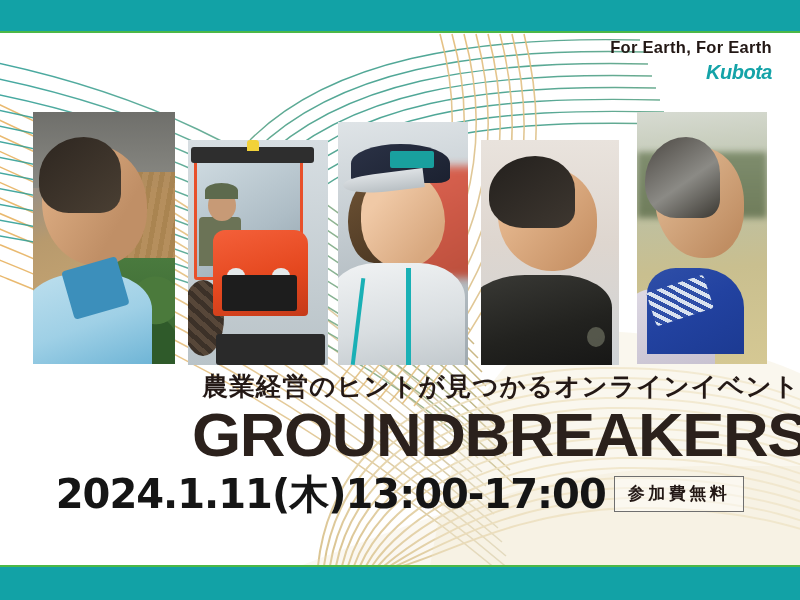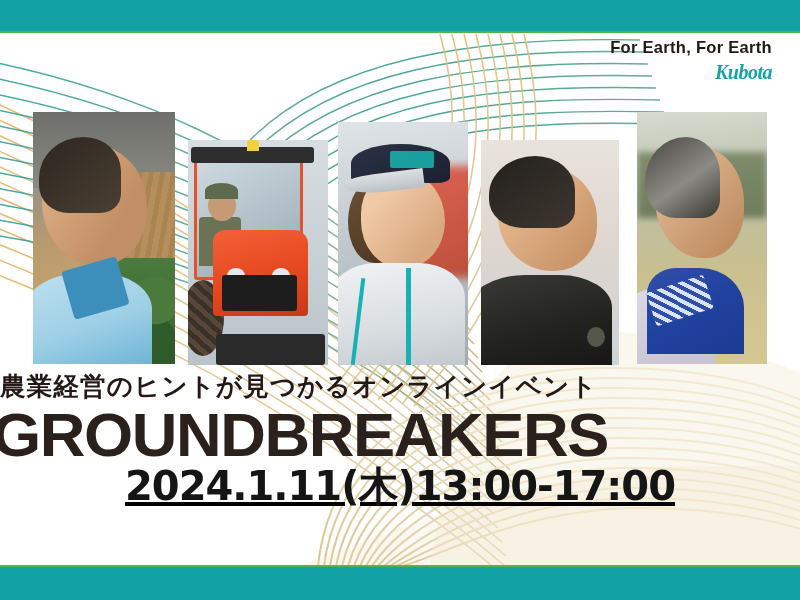--- a/index.html
+++ b/index.html
@@ -43,21 +43,21 @@
     z-index:8; text-align:right;
   }
   .brand-tagline{
     font-size:16.5px; font-weight:bold; color:#231815;
     letter-spacing:.3px; line-height:1.1; white-space:nowrap;
   }
   .brand-logo{
     margin-top:6px;
     font-size:20px; font-weight:bold; font-style:italic;
     letter-spacing:-.5px; line-height:1;
-    font-family:Liberation Serif, serif;
+    font-family:Liberation Sans, sans-serif;
   }
 
   
   .photos{
     position:absolute; left:0; top:0; width:800px; height:380px;
     z-index:5;
   }
   .photo{
     position:absolute;
     overflow:hidden;
@@ -187,41 +187,41 @@
   #photo-5 .towel-pat{ position:absolute; left:10%; bottom:18%; width:46%; height:14%;
     background:repeating-linear-gradient(45deg,#d9e2ef 0 4px,#2f4fa8 4px 8px);
     transform:rotate(-18deg); border-radius:3px; }
   #photo-5 .shirt{ position:absolute; left:-12%; bottom:0; width:72%; height:30%;
     border-radius:40% 20% 0 0;
     background:linear-gradient(165deg,#ded9e4,#c8c2d1); }
 
   
   .textblock{
     position:absolute; left:0; top:372px; width:800px;
-    z-index:7; text-align:left;
+    z-index:7; text-align:right;
   }
   .tagline-jp{
     font-family:"DejaVu Sans","Liberation Sans",sans-serif;
     font-size:25.5px; font-weight:bold; color:#231815;
     letter-spacing:1.2px; line-height:1.1;
     white-space:nowrap;
   }
   .maintitle{
     margin-top:4px;
     font-family:"Liberation Sans","DejaVu Sans",sans-serif;
     font-size:62px; font-weight:bold; color:#2b211c;
     letter-spacing:-1.4px; line-height:1;
     transform:scaleX(1.02);
     white-space:nowrap;
   }
   .daterow{
+    margin-top:8px;
     display:flex; align-items:center; justify-content:center;
     gap:8px;
     white-space:nowrap;
-    text-decoration:underline;
   }
   .datetime{
     font-family:"DejaVu Sans","Liberation Sans",sans-serif;
     font-size:40px; font-weight:bold; color:#151515;
     letter-spacing:-1px; line-height:1;
   }
   .free-badge{
     border:1.5px solid #6f6f6f;
     padding:8px 13px 9px;
     font-family:"DejaVu Sans","Liberation Sans",sans-serif;
@@ -421,20 +421,21 @@
       <span class="lbl">Senior farmer with grey hair and blue towel around his neck in a field</span>
     </div>
 
   </div>
 
   <div class="textblock">
     <div class="tagline-jp">農業経営のヒントが見つかるオンラインイベント</div>
     <div class="maintitle">GROUNDBREAKERS</div>
     <div class="daterow">
       <div class="datetime">2024.1.11(木)13:00-17:00</div>
+      <div class="free-badge">参加費無料</div>
     </div>
   </div>
 
   <div class="band band-bottom">
     <div class="edge" style="background:#4cb847"></div>
     <div class="fill" style="background:#12a2a6"></div>
   </div>
 
 </div>
 

